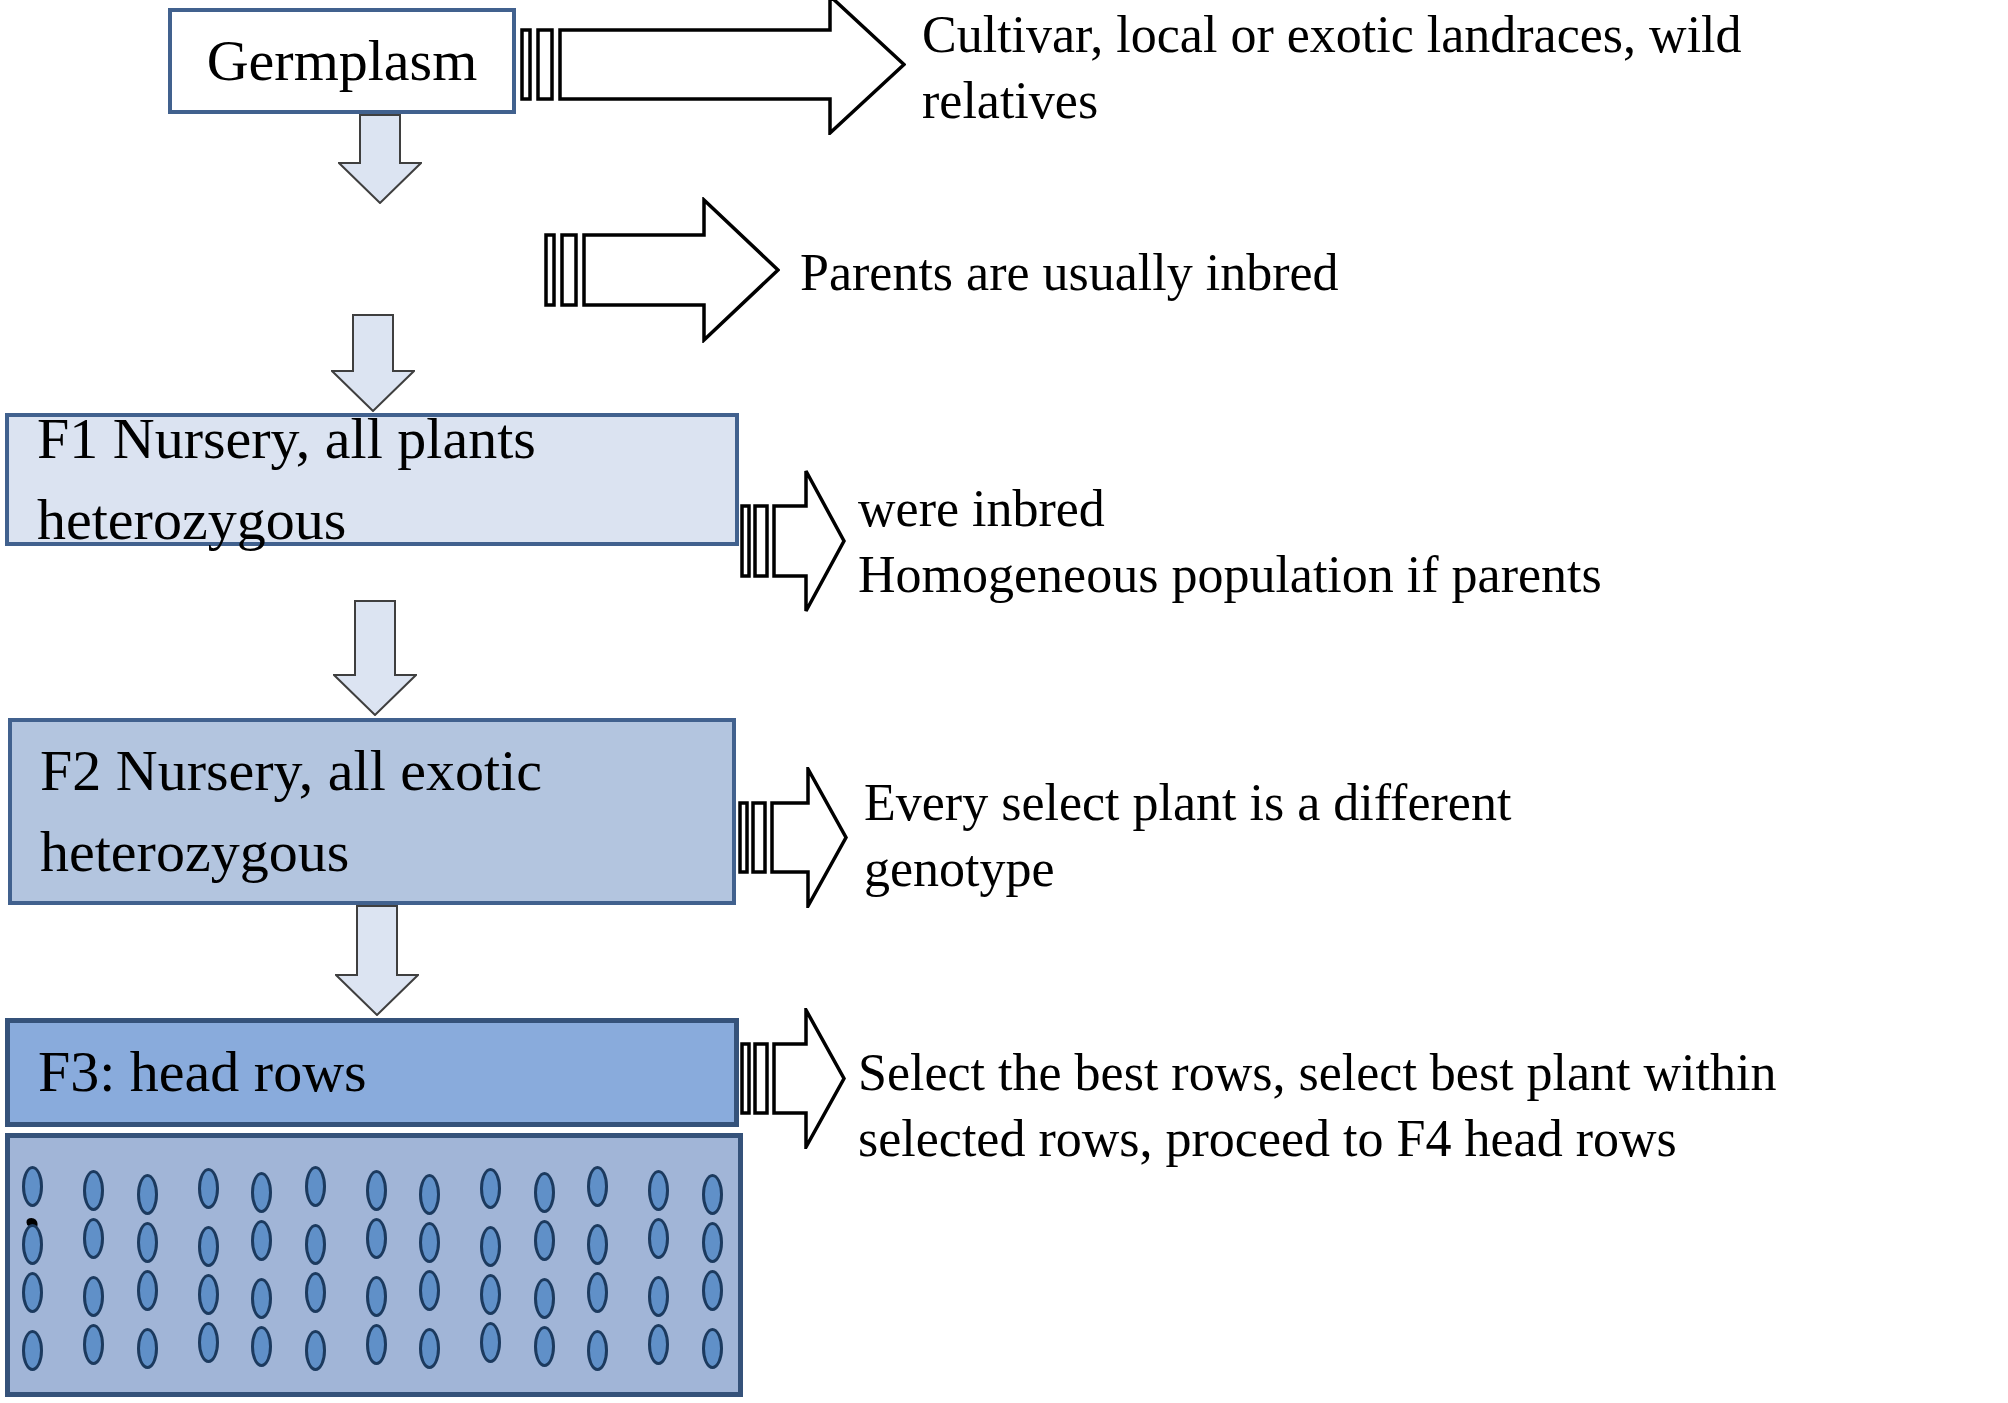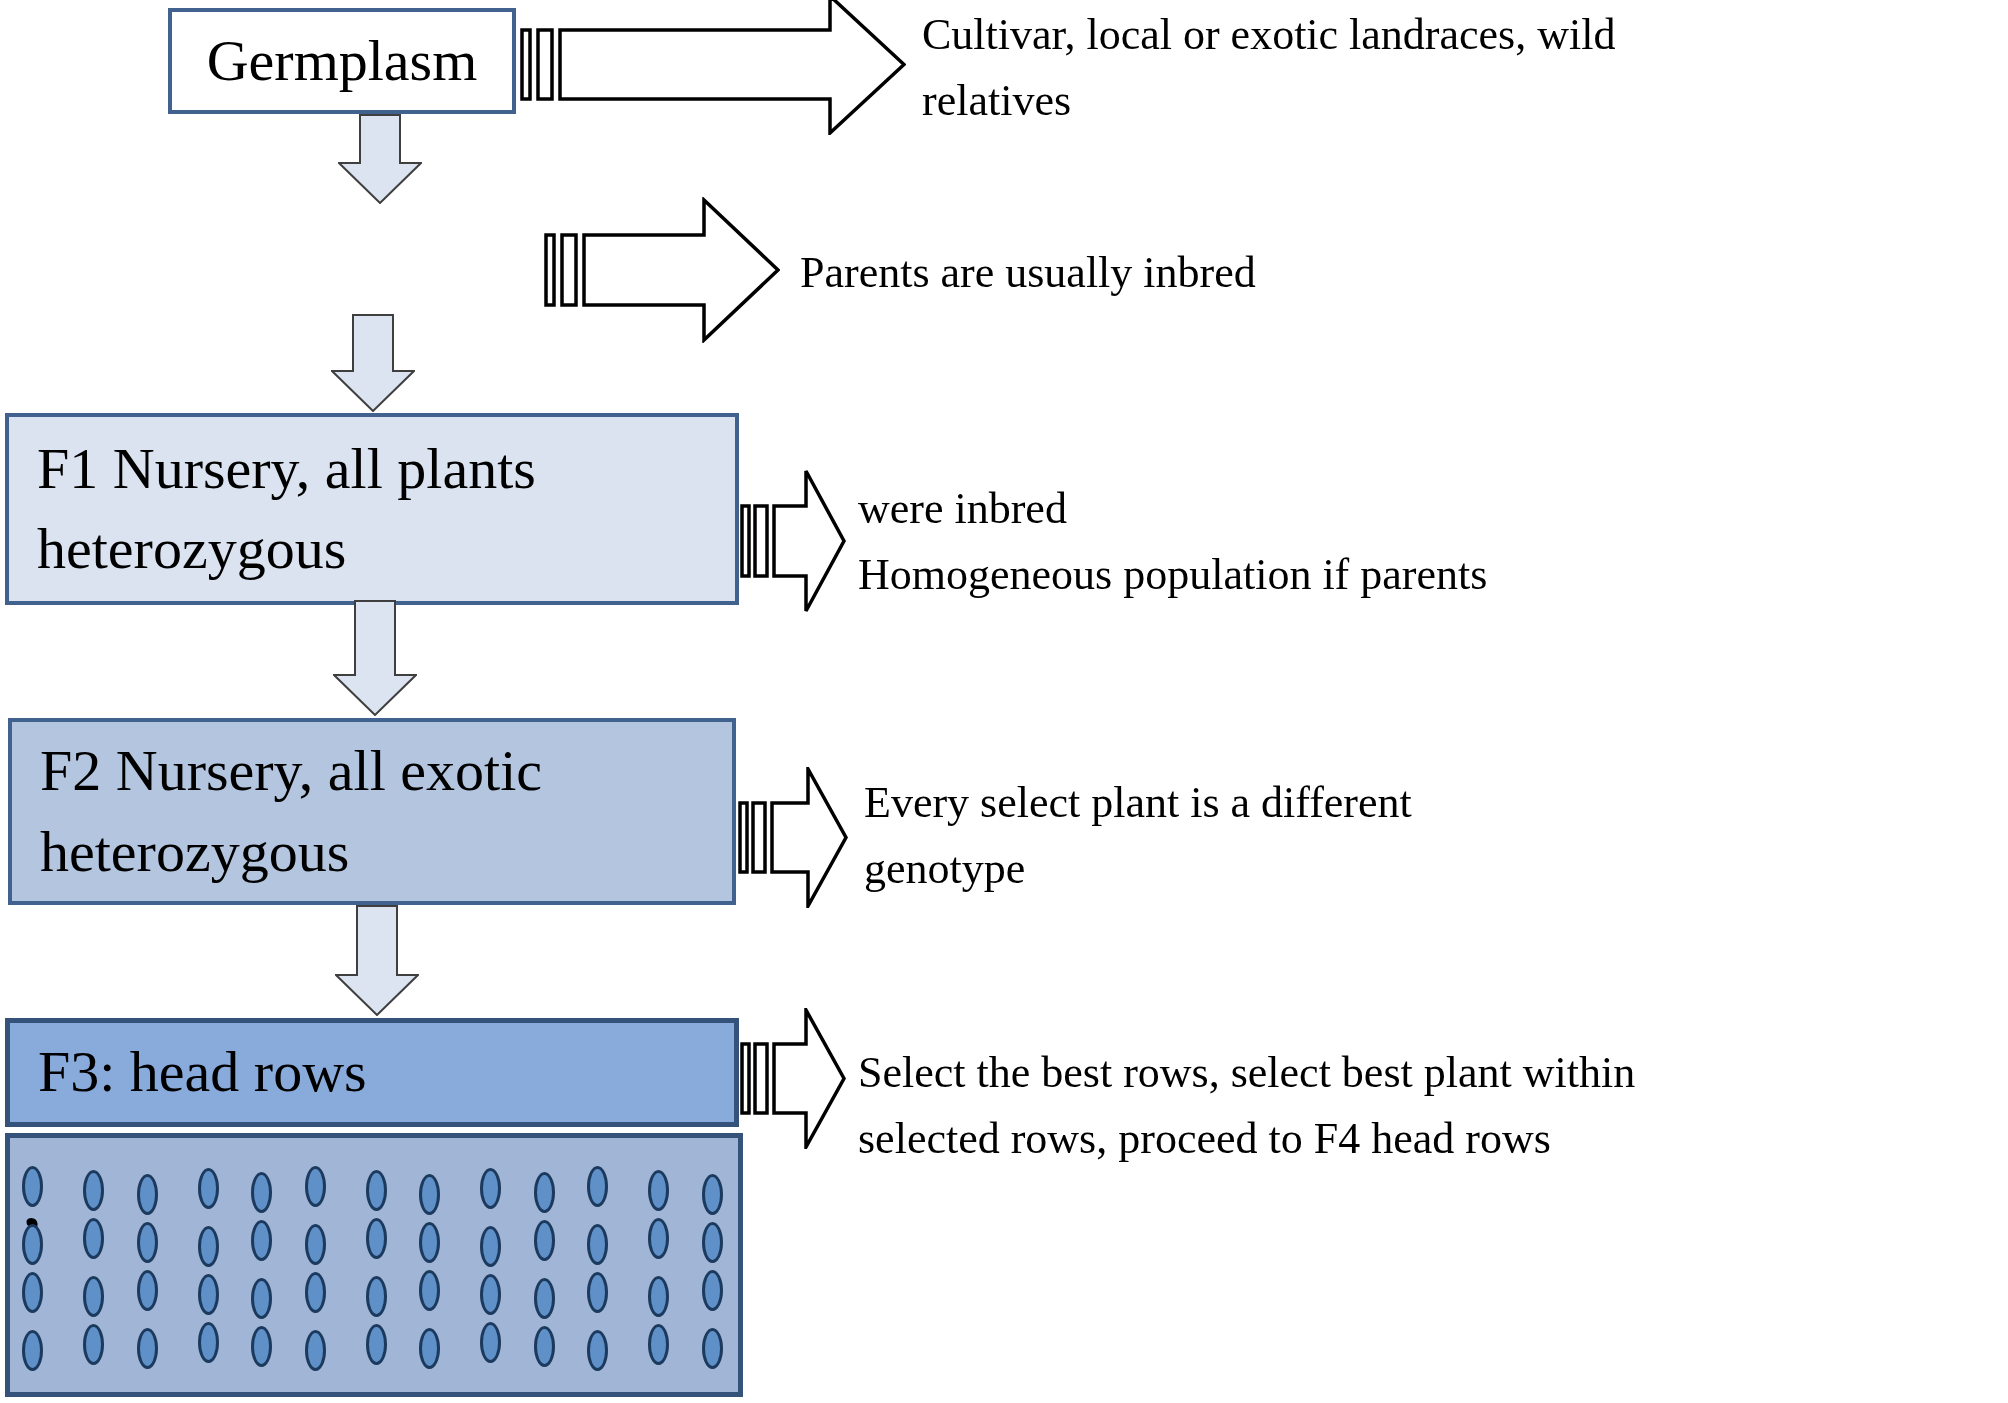--- a/index.html
+++ b/index.html
@@ -25,21 +25,21 @@
     border:4px solid var(--box-border,#41618e);
     align-items:center;text-align:center;font-size:58px;
   }
   .box-hybridization{
     left:150px;top:211px;width:390px;height:104px;
     background:var(--hybridization-fill,#e9e6d8);
     border:5px solid var(--box-border,#41618e);
     align-items:center;text-align:center;font-size:56px;
   }
   .box-f1{
-    left:5px;top:413px;width:734px;height:192px;
+    left:5px;top:413px;width:734px;height:133px;
     background:var(--f1-fill,#dbe3f1);
     border:4px solid var(--box-border,#41618e);
     padding-left:28px;font-size:58px;line-height:1.38;
   }
   .box-f2{
     left:8px;top:718px;width:728px;height:187px;
     background:var(--f2-fill,#b3c5df);
     border:4px solid var(--box-border,#41618e);
     padding-left:28px;font-size:58px;line-height:1.38;
   }
@@ -65,21 +65,21 @@
     background:var(--plant-fill,#6090c8);
     border:3px solid var(--plant-outline,#1c3a5e);
   }
   .field-comma{
     position:absolute;left:14px;top:36px;
     font-weight:bold;font-size:64px;line-height:1;
   }
   
   .annotation{
     position:absolute;
-    font-size:44px;line-height:66px;
+    font-size:52px;line-height:66px;
     white-space:nowrap;
   }
   .ann-1{left:922px;top:2px;}
   .ann-2{left:800px;top:240px;}
   .ann-3{left:858px;top:476px;}
   .ann-4{left:864px;top:770px;}
   .ann-5{left:858px;top:1012px;margin-top:28px;}
   
   .striped-arrow,.down-arrow{position:absolute;display:block;}
   .sa-1{left:520px;top:-6px;}

